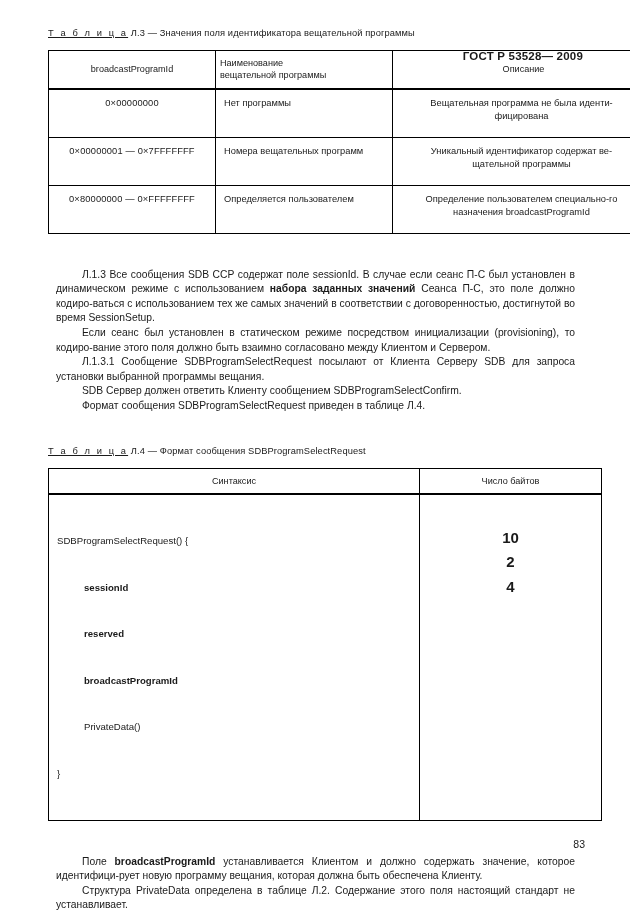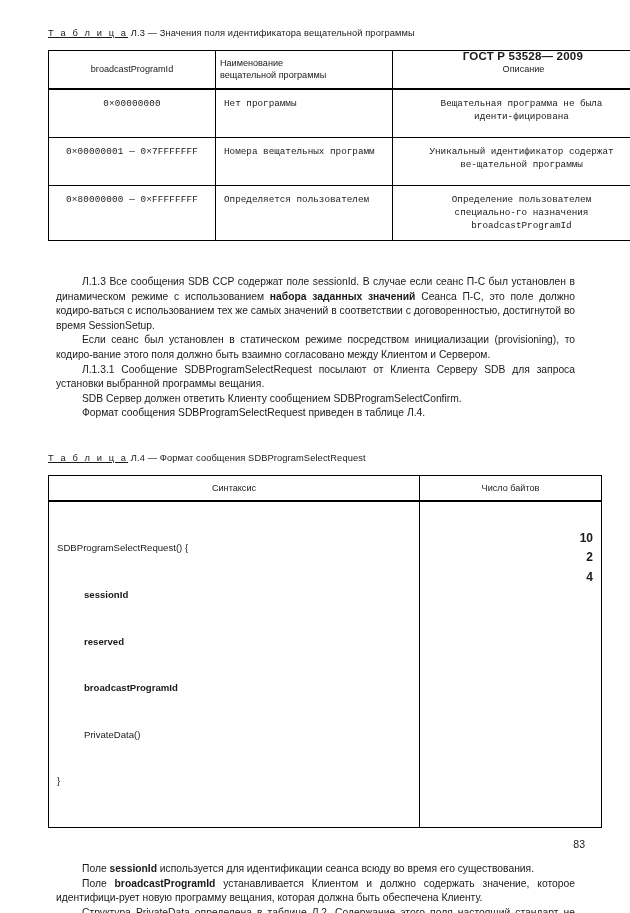--- a/index.html
+++ b/index.html
@@ -76,38 +76,38 @@
   table.gost tbody td {
     padding: 7px 8px 7px 8px;
     line-height: 1.45;
   }
 
   
   .t3 .c1 { width: 158px; text-align: center; }
   .t3 .c2 { width: 168px; text-align: left; }
   .t3 .c3 { width: 209px; text-align: center; padding-left: 26px; }
   .t3 tbody td.c1 { text-align: center; white-space: nowrap; letter-spacing: 0.15px; }
-  .t3 tbody tr td { height: 33px; font-family: Liberation Mono, monospace; }
+  .t3 tbody tr td { height: 33px; }
 
   
   .tsyn .csyn { width: 362px; }
   .tsyn .cbytes { width: 173px; text-align: center; }
   .tsyn tbody td { padding-top: 9px; padding-bottom: 9px; }
   .tsyn .code {
     font-family: "Liberation Sans", sans-serif;
     font-size: 9.6px;
     line-height: 1.62;
     white-space: pre;
   }
   .tsyn .code .ind { display: inline-block; width: 27px; }
   .tsyn .code b { font-weight: bold; }
   .tsyn .bytes {
-    font-size: 12px;
+    font-size: 15px;
     line-height: 1.62;
-    text-align: right;
+    text-align: center;
     font-weight: bold;
   }
   .tsyn .bytes .blank { visibility: hidden; }
 
   
   .para {
     font-size: 10.3px;
     line-height: 1.42;
     text-align: justify;
     text-justify: inter-word;
@@ -229,21 +229,20 @@
               <div class="blank">&nbsp;</div>
             </div>
           </td>
         </tr>
       </tbody>
     </table>
 
     <div class="gap-d"></div>
 
     <div class="block">
-      <p class="para ind"><span>Поле </span><b>sessionId</b><span> используется для идентификации сеанса всюду во время его существования.</span></p>
       <p class="para ind"><span>Поле </span><b>broadcastProgramId</b><span> устанавливается Клиентом и должно содержать значение, которое идентифици-рует новую программу вещания, которая должна быть обеспечена Клиенту.</span></p>
       <p class="para ind">Структура PrivateData определена в таблице Л.2.  Содержание этого поля настоящий стандарт не устанавливает.</p>
 
     </div>
 
   </div>
 
   <div class="folio">83</div>
 
 </div>

